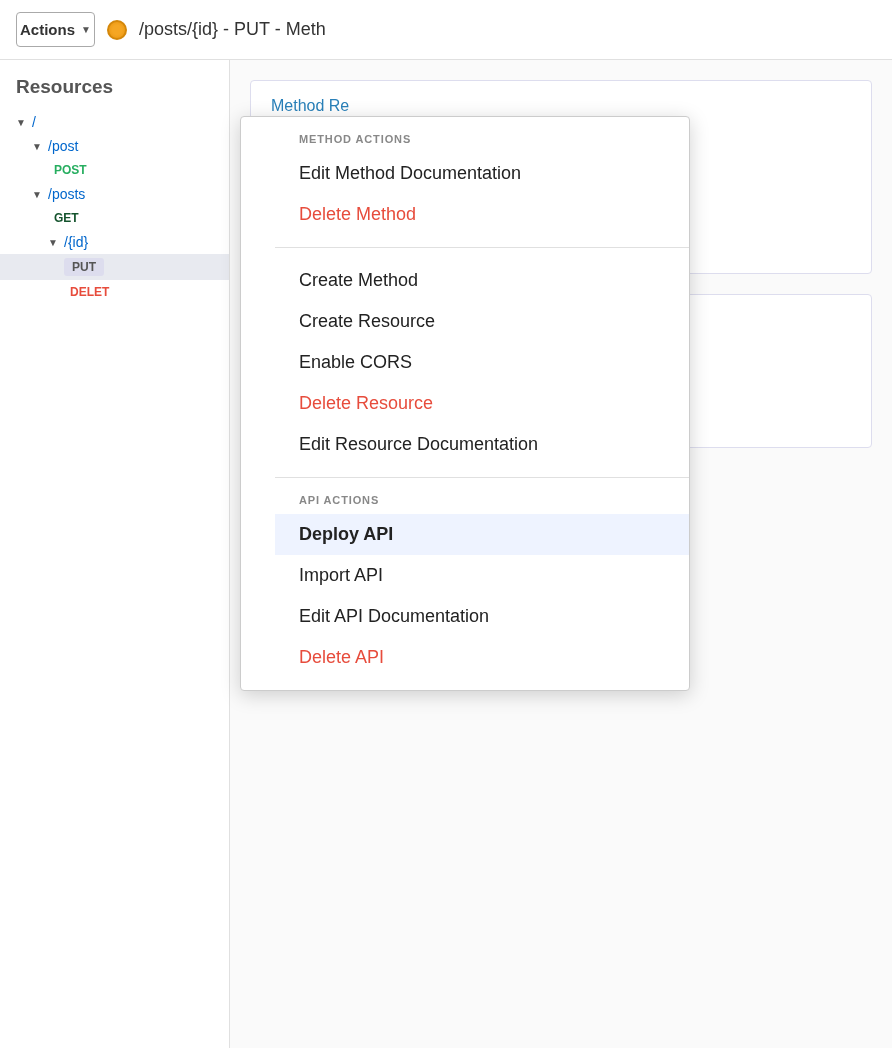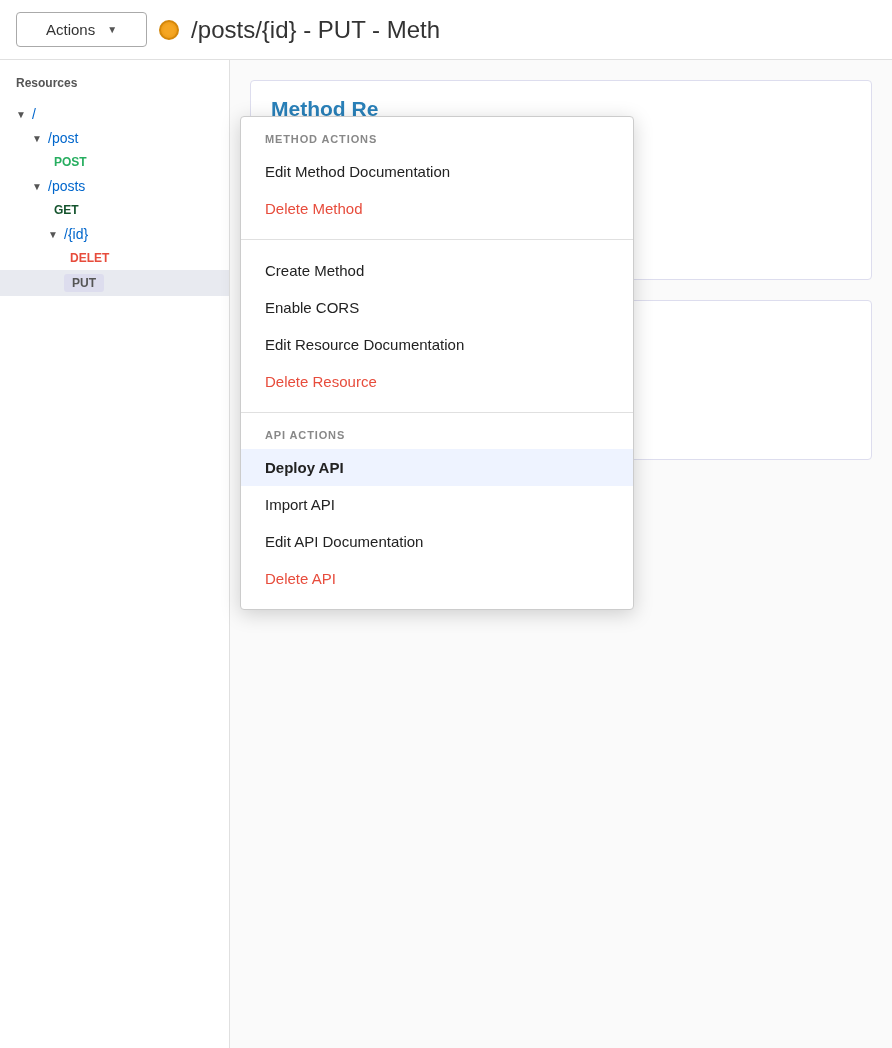--- a/index.html
+++ b/index.html
@@ -27,48 +27,48 @@
       background: #fff;
       border-bottom: 1px solid #e0e0e0;
       gap: 12px;
       position: relative;
       z-index: 10;
     }
 
     .actions-button {
       display: flex;
       align-items: center;
-      gap: 12px;
-      padding: 8px 29px;
+      gap: 6px;
+      padding: 8px 3px;
       background: #fff;
       border: 1px solid #aaa;
       border-radius: 4px;
       font-size: 15px;
-      font-weight: 400;
+      font-weight: 700;
       color: #333;
       cursor: pointer;
       white-space: nowrap;
     }
 
     .actions-button .chevron {
       font-size: 10px;
       color: #555;
     }
 
     .dot-icon {
       width: 20px;
       height: 20px;
       background: radial-gradient(circle, #f5a623 40%, #e8940e 100%);
       border-radius: 50%;
       border: 2px solid #d4870a;
       flex-shrink: 0;
     }
 
     .page-title {
-      font-size: 24px;
+      font-size: 18px;
       font-weight: 400;
       color: #333;
       white-space: nowrap;
       overflow: hidden;
       text-overflow: ellipsis;
     }
 
     
     .main-content {
       display: flex;
@@ -80,21 +80,21 @@
     .sidebar {
       width: 230px;
       min-width: 230px;
       background: #fff;
       border-right: 1px solid #e0e0e0;
       padding: 16px 0;
       overflow-y: auto;
     }
 
     .sidebar-title {
-      font-size: 12px;
+      font-size: 19px;
       font-weight: 600;
       color: #555;
       padding: 0 16px 12px 16px;
       text-transform: none;
     }
 
     .tree-item {
       display: flex;
       align-items: center;
       padding: 4px 16px;
@@ -135,27 +135,28 @@
       border-radius: 3px;
       padding: 2px 8px;
       font-weight: 700;
     }
 
     
     .dropdown-overlay {
       position: absolute;
       top: 56px;
       left: 240px;
-      width: 394px;
+      width: 450px;
       background: #fff;
       border: 1px solid #ccc;
       border-radius: 4px;
       box-shadow: 0 4px 20px rgba(0,0,0,0.18);
       z-index: 100;
       overflow: hidden;
+      padding-left: 34px;
     }
 
     .dropdown-section {
       padding: 12px 0;
     }
 
     .dropdown-section:not(:last-child) {
       border-bottom: 1px solid #e0e0e0;
     }
 
@@ -163,21 +164,21 @@
       font-size: 11px;
       font-weight: 700;
       color: #888;
       letter-spacing: 0.08em;
       padding: 4px 24px 8px 24px;
       text-transform: uppercase;
     }
 
     .dropdown-item {
       padding: 10px 24px;
-      font-size: 15px;
+      font-size: 18px;
       color: #222;
       cursor: pointer;
       display: block;
       width: 100%;
       background: none;
       border: none;
       text-align: left;
     }
 
     .dropdown-item.highlighted {
@@ -199,22 +200,22 @@
 
     .panel-card {
       background: #fff;
       border: 1px solid #dde;
       border-radius: 4px;
       margin-bottom: 20px;
       padding: 16px 20px;
     }
 
     .panel-card-title {
-      font-size: 21px;
-      font-weight: 700;
+      font-size: 16px;
+      font-weight: 400;
       color: #2980b9;
       margin-bottom: 28px;
     }
 
     .panel-field {
       margin-bottom: 8px;
       font-size: 13px;
       color: #333;
       line-height: 1.5;
     }
@@ -263,42 +264,43 @@
 
       <div class="tree-item tree-indent-2">
         <span class="method-badge method-get">GET</span>
       </div>
 
       <div class="tree-item tree-indent-2">
         <span class="tree-chevron">▼</span>
         <span class="tree-label">/{id}</span>
       </div>
 
+      <div class="tree-item tree-indent-3" style="background:#e8eaf0;">
+        <span class="method-badge method-put">PUT</span>
+      </div>
+
       <div class="tree-item tree-indent-3">
         <span class="method-badge method-delete">DELET</span>
-      </div>
-
-      <div class="tree-item tree-indent-3" style="background:#e8eaf0;">
-        <span class="method-badge method-put">PUT</span>
       </div>
     </div>
 
     <div class="dropdown-overlay">
 
       <div class="dropdown-section">
         <div class="dropdown-section-title">METHOD ACTIONS</div>
         <button class="dropdown-item">Edit Method Documentation</button>
         <button class="dropdown-item danger">Delete Method</button>
       </div>
 
       <div class="dropdown-section">
         <button class="dropdown-item">Create Method</button>
+        <button class="dropdown-item">Create Resource</button>
         <button class="dropdown-item">Enable CORS</button>
+        <button class="dropdown-item danger">Delete Resource</button>
         <button class="dropdown-item">Edit Resource Documentation</button>
-        <button class="dropdown-item danger">Delete Resource</button>
       </div>
 
       <div class="dropdown-section">
         <div class="dropdown-section-title">API ACTIONS</div>
         <button class="dropdown-item highlighted">Deploy API</button>
         <button class="dropdown-item">Import API</button>
         <button class="dropdown-item">Edit API Documentation</button>
         <button class="dropdown-item danger">Delete API</button>
       </div>
 

